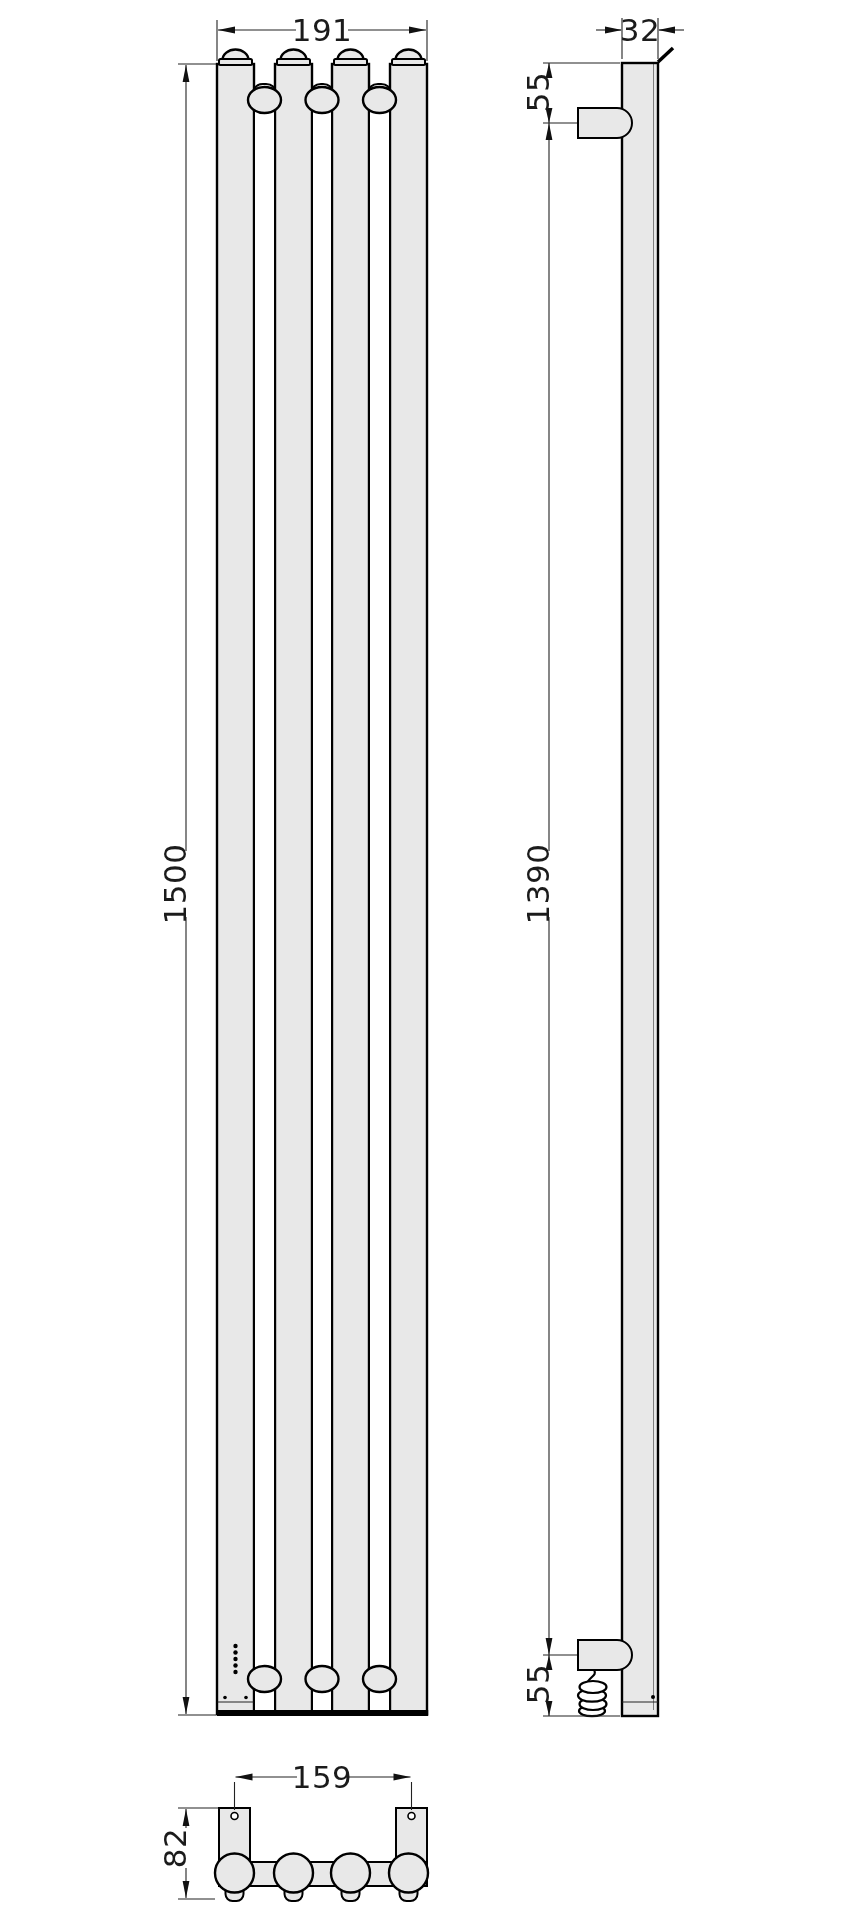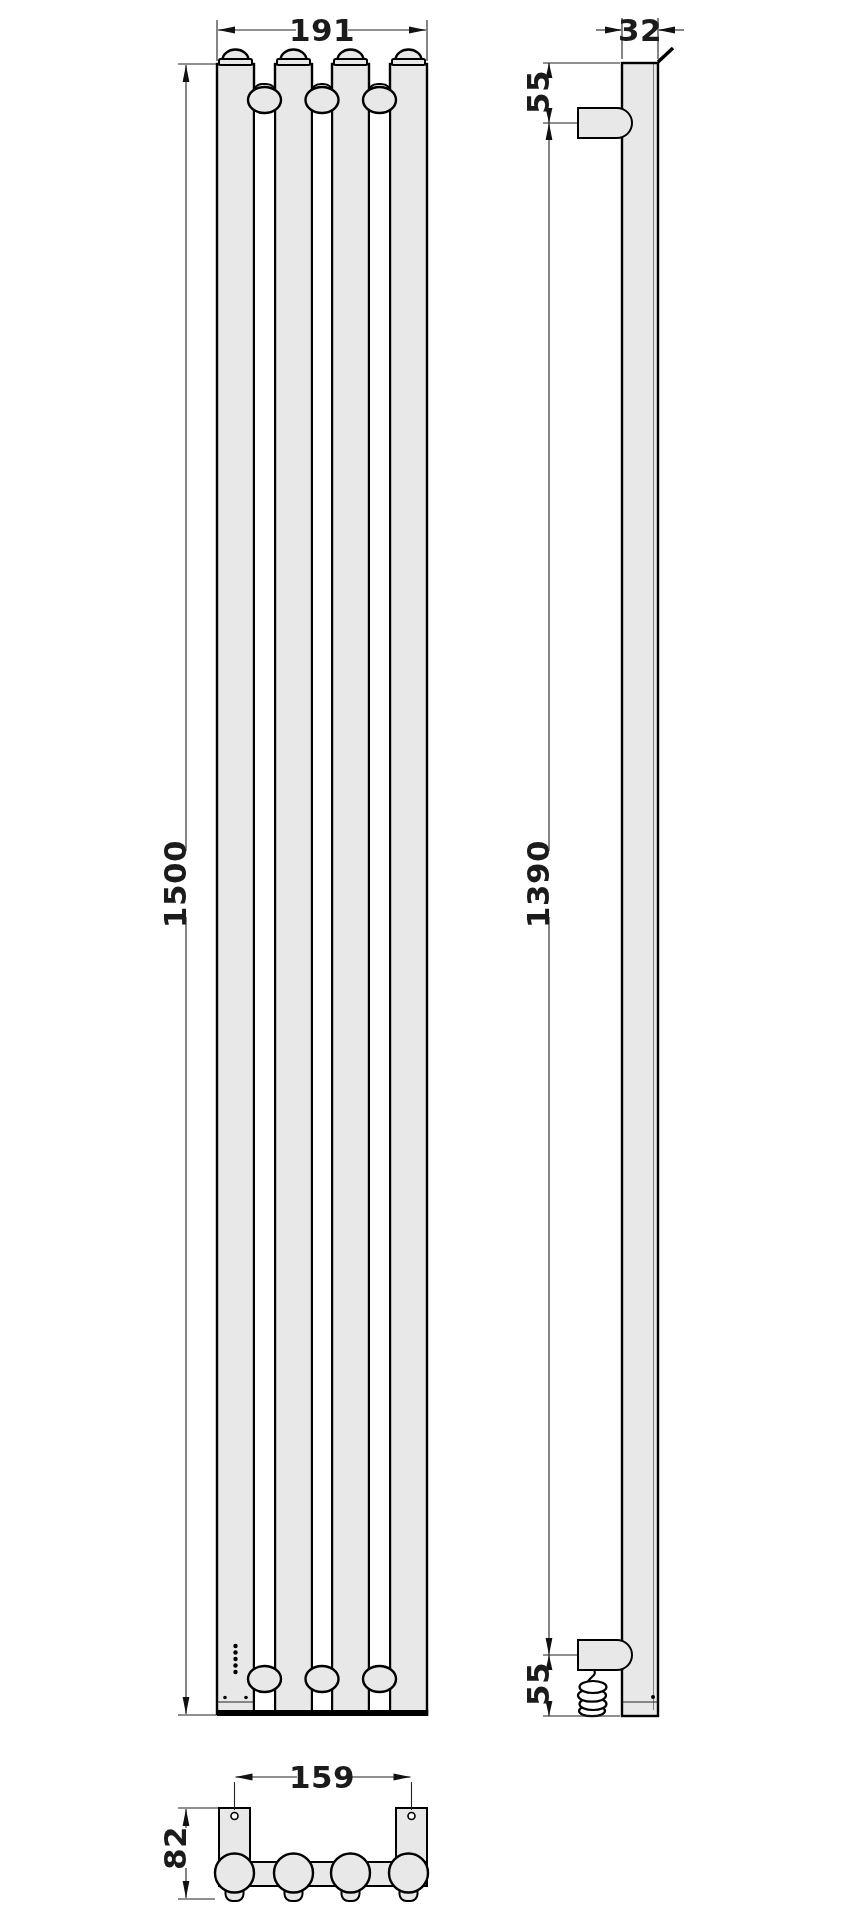--- a/index.html
+++ b/index.html
@@ -1,16 +1,16 @@
 <!DOCTYPE html>
 <html><head>
 <meta charset="utf-8">
 <style>
   html,body{margin:0;padding:0;background:#ffffff;}
-  .canvas{position:relative;width:860px;height:1920px;background:#fff;overflow:hidden;font-weight:bold;}
+  .canvas{position:relative;width:860px;height:1920px;background:#fff;overflow:hidden;}
   svg{position:absolute;left:0;top:0;}
   .outline{stroke:#000;fill:#e8e8e8;}
   .thick{stroke-width:2.4;}
   .med{stroke-width:2;}
   .dim{stroke:#222;stroke-width:1.1;fill:none;}
   .arrow{fill:#111;stroke:none;}
   .dim-text{font-family:"DejaVu Sans",sans-serif;font-size:31px;fill:#1b1b1b;letter-spacing:.5px;}
   .white-fill{fill:#ffffff;stroke:#000;}
 </style>
 </head>

